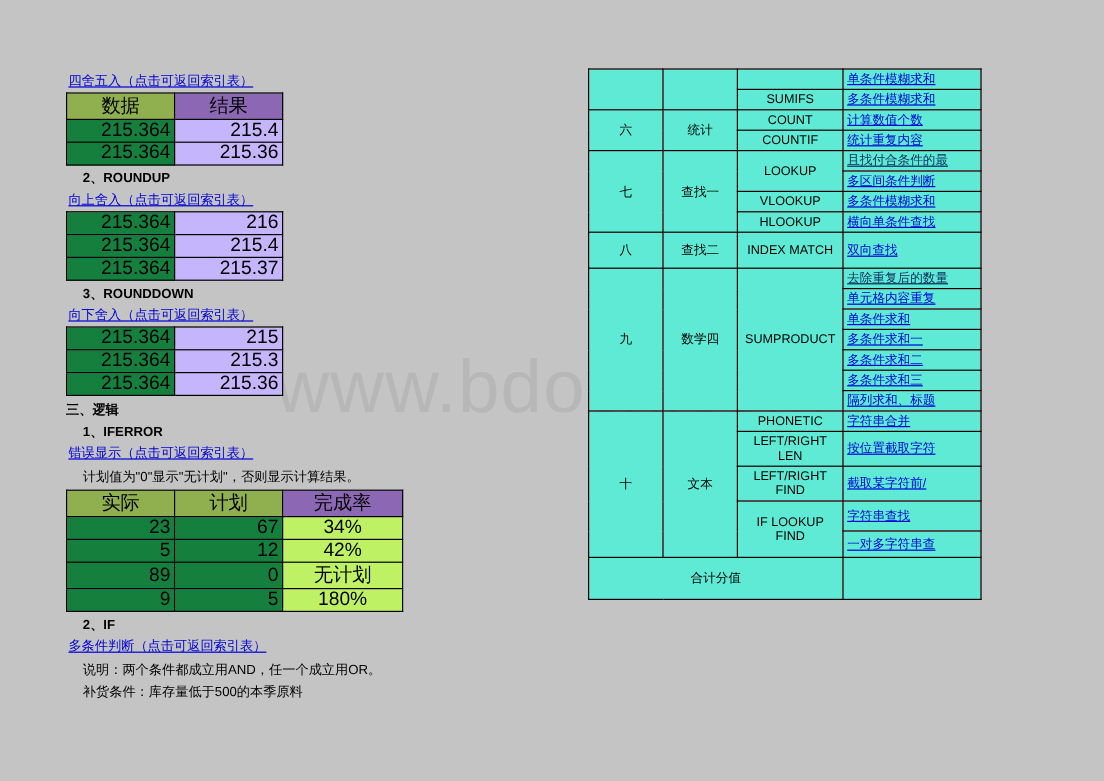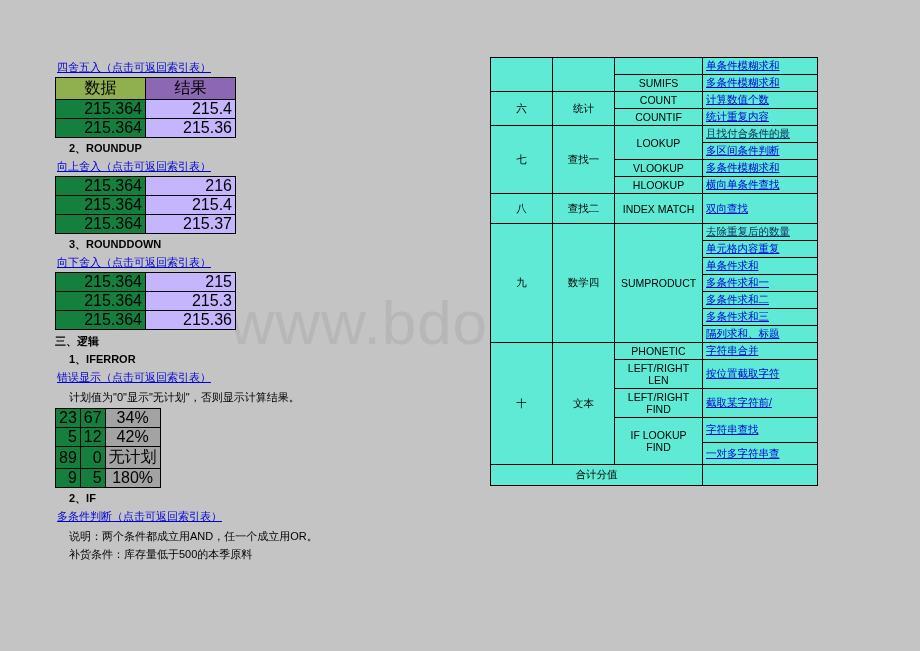--- a/index.html
+++ b/index.html
@@ -52,21 +52,21 @@
     height: 17px;
     text-align: center;
     font-size: 16px;
     padding: 0 3px;
   }
   .green-h { background: #90b050; color:#000; }
   .green-d { background: #15803d; color:#000; text-align: right !important; }
   .green-c { background: #90b050; color:#000; }
   .purple-h { background: #8c68b4; color:#000;}
   .purple-d { background: #c4b5fd; color:#000; text-align: right !important;}
-  .purple-c { background: #a3a3a3; color:#000; }
+  .purple-c { background: #bef264; color:#000; }
   .w90 { width: 90px; }
   .w110 { width: 90px; }
   .w100 { width: 100px; }
   .w120 { width: 120px; }
   .sec-title { font-weight: bold; color:#000; padding-left:0; margin:4px 0 2px 0;}
 
   .right-col {
     position: absolute;
     left: 490px;
     top: 57px;
@@ -154,20 +154,25 @@
         </tr>
   </tbody>
     </table>
 
   <div class="sec-title">三、逻辑</div>
   <div class="plain-txt">1、IFERROR</div>
   <a class="link">错误显示（点击可返回索引表）</a>
   <div class="plain-txt2">计划值为"0"显示"无计划"，否则显示计算结果。</div>
   <table class="tbl3">
     <tbody>
+        <tr>
+      <td class="green-h w90">实际</td>
+      <td class="green-h w90">计划</td>
+      <td class="purple-h w100">完成率</td>
+    </tr>
     <tr>
           <td class="green-d">23</td>
           <td class="green-d">67</td>
           <td class="purple-c">34%</td>
         </tr>
     <tr>
           <td class="green-d">5</td>
           <td class="green-d">12</td>
           <td class="purple-c">42%</td>
         </tr>
@@ -275,19 +280,19 @@
       <td>LEFT/RIGHT FIND</td>
       <td class="rlink"><a>截取某字符前/</a></td>
     </tr>
     <tr style="height:25px;">
       <td rowspan="2">IF LOOKUP FIND</td>
       <td class="rlink"><a>字符串查找</a></td>
     </tr>
     <tr style="height:22px;">
       <td class="rlink"><a>一对多字符串查</a></td>
     </tr>
-    <tr style="height:21px;">
+    <tr style="height:35px;">
       <td colspan="3">合计分值</td>
       <td></td>
     </tr>
   </tbody>
     </table>
 </div>
 
 </body></html>

